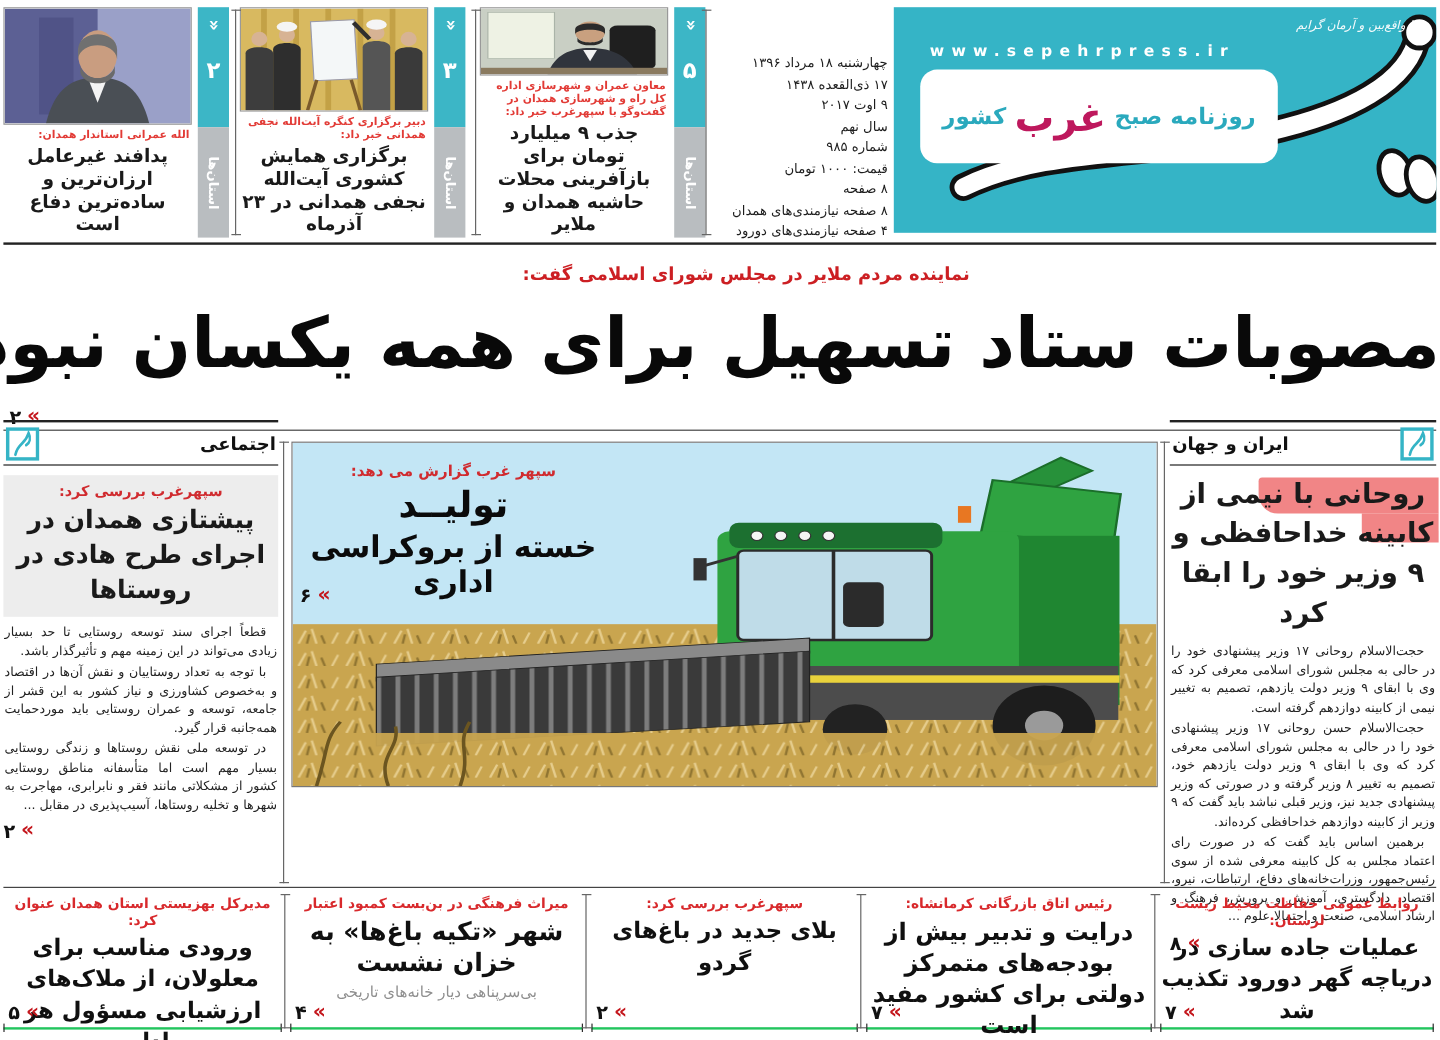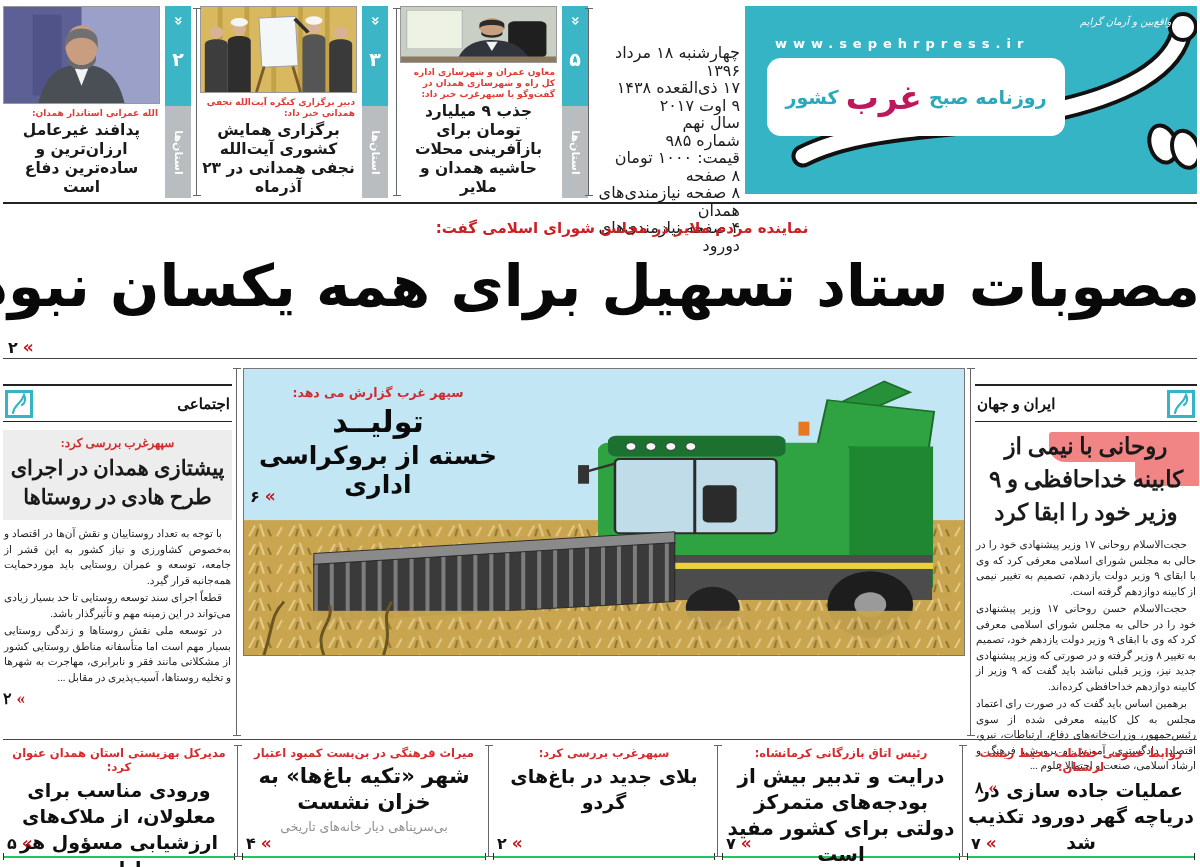--- a/index.html
+++ b/index.html
@@ -10,21 +10,21 @@
   .masthead{right:3px;top:6px;width:452px;height:188px;background:#35b4c6;}
   .mh-url{position:absolute;top:30px;left:30px;color:#fff;font-weight:bold;font-size:13px;
           letter-spacing:6px;direction:ltr;}
   .mh-slogan{position:absolute;top:10px;right:14px;color:#fff;font-size:10px;font-style:italic;opacity:.95;}
   .mh-box{position:absolute;top:52px;left:22px;width:298px;height:78px;background:#fff;border-radius:14px;
           display:flex;align-items:center;justify-content:center;gap:7px;direction:rtl;}
   .mh-box .pre,.mh-box .post{color:#2aa9bd;font-weight:bold;font-size:19px;}
   .mh-box .emph{color:#be185d;font-weight:bold;font-size:33px;line-height:1;}
   .logo-svg{position:absolute;inset:0;pointer-events:none;}
   
-  .issue{left:592px;top:44px;width:148px;text-align:right;font-size:16px;line-height:17.5px;color:#1d1d1d;}
+  .issue{left:592px;top:44px;width:148px;text-align:right;font-size:11px;line-height:17.5px;color:#1d1d1d;}
   
   .tbox{top:6px;height:192px;width:188px;display:flex;flex-direction:row;direction:ltr;}
   .tbox .content{flex:1;display:flex;flex-direction:column;direction:rtl;}
   .tbox .photo{height:100px;border:1px solid #999;box-sizing:border-box;overflow:hidden;}
   .tbox .photo svg{display:block;width:100%;height:100%;}
   .tbox .kick{color:#e23b36;font-weight:bold;font-size:9px;line-height:11px;text-align:right;padding:4px 2px 1px;}
   .tbox .ttl{font-weight:bold;font-size:15.5px;line-height:19px;text-align:center;padding:1px 2px;}
   .tstrip{width:26px;margin-left:5px;display:flex;flex-direction:column;}
   .tstrip .teal{height:100px;background:#3cb6c6;display:flex;flex-direction:column;align-items:center;color:#fff;}
   .tstrip .teal .chv{font-size:15px;font-weight:bold;transform:rotate(-90deg);margin-top:6px;}
@@ -43,21 +43,21 @@
              letter-spacing:-1px;white-space:nowrap;color:#090909;}
   
   .pm{display:flex;direction:ltr;align-items:center;gap:5px;font-weight:bold;}
   .pm .n{font-size:16px;color:#111;}
   .pm .c{font-size:17px;color:#c4161c;line-height:1;}
   
   .colhead{display:flex;justify-content:space-between;align-items:center;
            border-top:2px solid #222;border-bottom:1px solid #222;height:38px;padding:0 2px;box-sizing:border-box;}
   .colhead .ctitle{font-weight:bold;font-size:15px;color:#111;}
   .mini-logo{width:28px;height:28px;}
-  .mcol{top:384px;height:372px;font-family:Liberation Serif, serif;}
+  .mcol{top:350px;height:372px;}
   .mcol .body{font-size:10.5px;line-height:15.5px;text-align:justify;color:#222;padding:0 1px;}
   .mcol .body p{margin:0 0 2px;text-indent:9px;}
   .world{left:975px;width:222px;}
   .w-headwrap{position:relative;margin-top:8px;}
   .wm{position:absolute;background:#ee6668;opacity:.8;z-index:0;}
   .wm.a{top:2px;right:-2px;width:150px;height:30px;border-radius:3px 0 0 16px;}
   .wm.b{top:32px;right:-2px;width:64px;height:24px;border-radius:0 0 0 10px;}
   .w-head{position:relative;z-index:1;font-weight:bold;font-size:23px;line-height:33px;text-align:center;margin:0 2px;}
   .social{left:3px;width:229px;}
   .s-box{background:#ededed;margin-top:8px;padding:6px 4px 8px;}
@@ -264,22 +264,22 @@
       <svg class="mini-logo" viewBox="0 0 28 28">
         <rect x="1.5" y="1.5" width="25" height="25" fill="#fff" stroke="#35b4c6" stroke-width="3"></rect>
         <path d="M8,23 C10,13 16,15 19,5 C21,9 20,13 17,15" fill="none" stroke="#35b4c6" stroke-width="2.2" stroke-linecap="round"></path>
       </svg>
     </div>
     <div class="s-box">
       <div class="s-kick">سپهرغرب بررسی کرد:</div>
       <div class="s-head">پیشتازی همدان در اجرای طرح هادی در روستاها</div>
     </div>
     <div class="body" style="margin-top:6px;">
+      <p>قطعاً اجرای سند توسعه روستایی تا حد بسیار زیادی می‌تواند در این زمینه مهم و تأثیرگذار باشد.</p>
       <p>با توجه به تعداد روستاییان و نقش آن‌ها در اقتصاد و به‌خصوص کشاورزی و نیاز کشور به این قشر از جامعه، توسعه و عمران روستایی باید موردحمایت همه‌جانبه قرار گیرد.</p>
-      <p>قطعاً اجرای سند توسعه روستایی تا حد بسیار زیادی می‌تواند در این زمینه مهم و تأثیرگذار باشد.</p>
       <p>در توسعه ملی نقش روستاها و زندگی روستایی بسیار مهم است اما متأسفانه مناطق روستایی کشور از مشکلاتی مانند فقر و نابرابری، مهاجرت به شهرها و تخلیه روستاها، آسیب‌پذیری در مقابل ...</p>
     </div>
     <div class="pm col-pm">
       <span class="n">۲</span>
       <span class="c">«</span>
     </div>
   </div>
 
   <div class="vdiv" style="left:236px;top:368px;height:368px;"></div>
   <div class="vdiv" style="left:970px;top:368px;height:368px;"></div>

